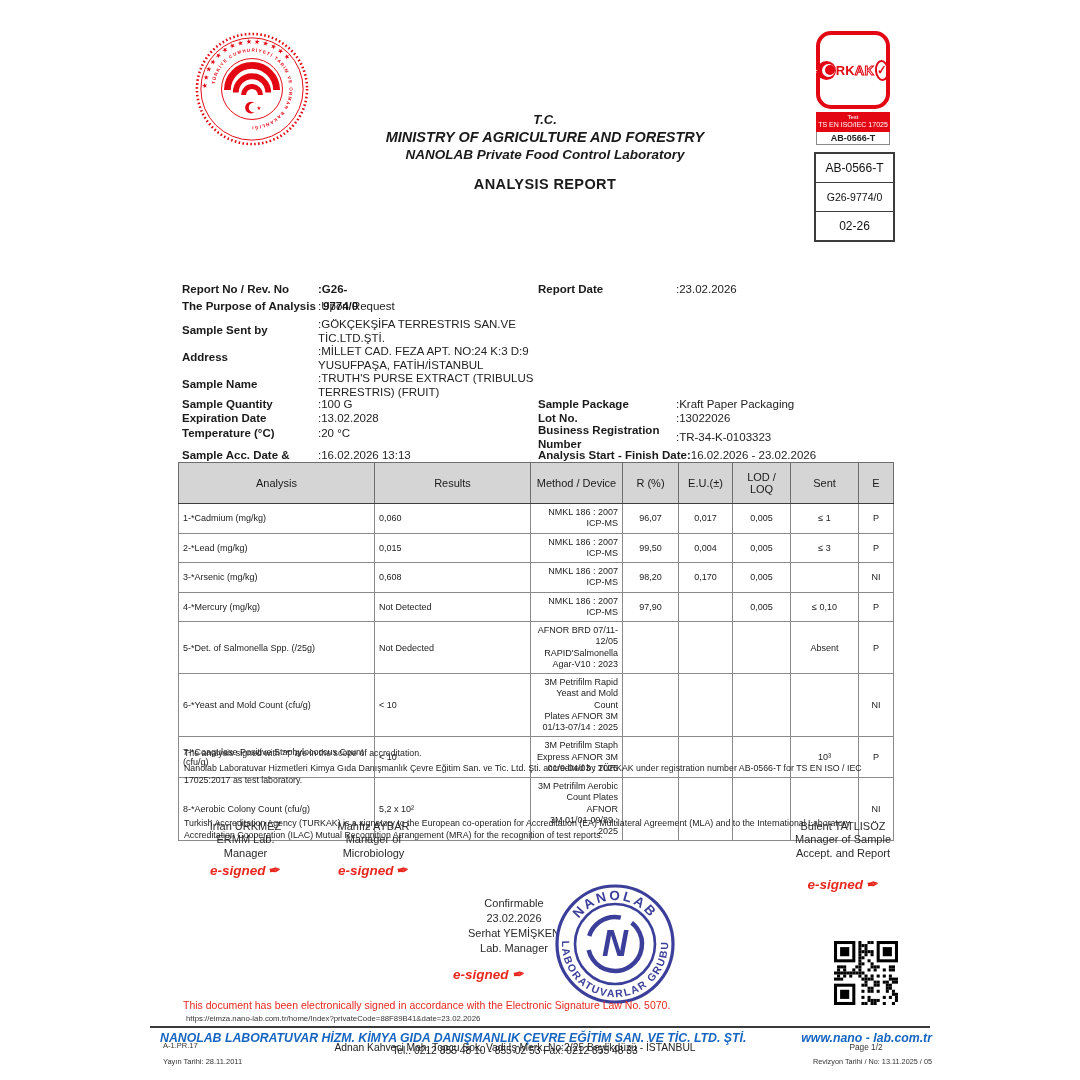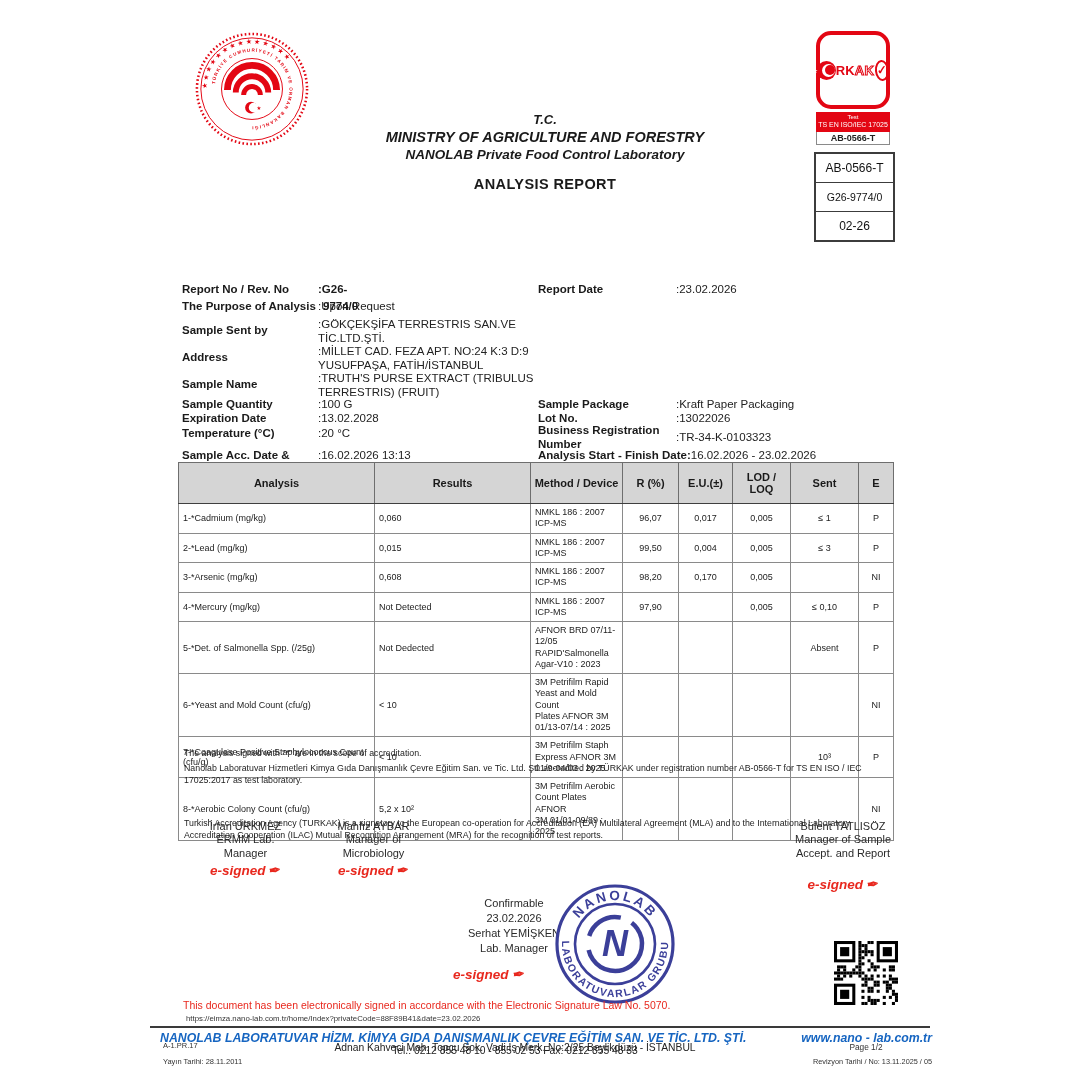--- a/index.html
+++ b/index.html
@@ -47,26 +47,26 @@
   .mrow.left .mlabel{width:136px;}
   .mrow.left .mval{width:222px;}
   .mrow.right .mlabel{width:138px;}
   .mrow.right .mval{width:240px;}
   .bold-val{font-weight:bold;color:#1a1a1a;}
   .overlay-val{position:absolute;left:5px;top:0;font-weight:bold;color:#1a1a1a;}
 
   
   table.results{position:absolute;left:178px;top:462px;width:715px;border-collapse:collapse;
                 border:1.5px solid #4f4f4f;table-layout:fixed;}
-  table.results th{background:#d5d5d5;font-size:11px;font-weight:bold;border:1px solid #6e6e6e;
+  table.results th{background:#d5d5d5;font-size:11px;font-weight:normal;border:1px solid #6e6e6e;
                    border-bottom:1.5px solid #3f3f3f;padding:8px 2px;}
   table.results td{border:1px solid #8a8a8a;font-size:9px;color:#222;padding:3px 4px;vertical-align:middle;}
   td.c-analysis{text-align:left;font-size:9px;}
   td.c-results{text-align:left;font-size:9px;padding-left:10px;}
-  td.c-method{text-align:left;font-size:8.5px;white-space:pre-line;line-height:1.25;}
+  td.c-method{text-align:right;font-size:8.5px;white-space:pre-line;line-height:1.25;}
   td.c-num{text-align:center;font-size:9.5px;}
 
   
   .notes{left:184px;top:748px;width:700px;font-size:8.8px;line-height:1.3;color:#222;}
   .notes p{margin:0 0 4px 0;}
   .notes p.gap{margin-top:32px;}
 
   
   .sig{position:absolute;top:820px;text-align:center;font-size:11px;color:#2a2a2a;line-height:1.22;}
   .sig .esign{margin-top:2px;}

